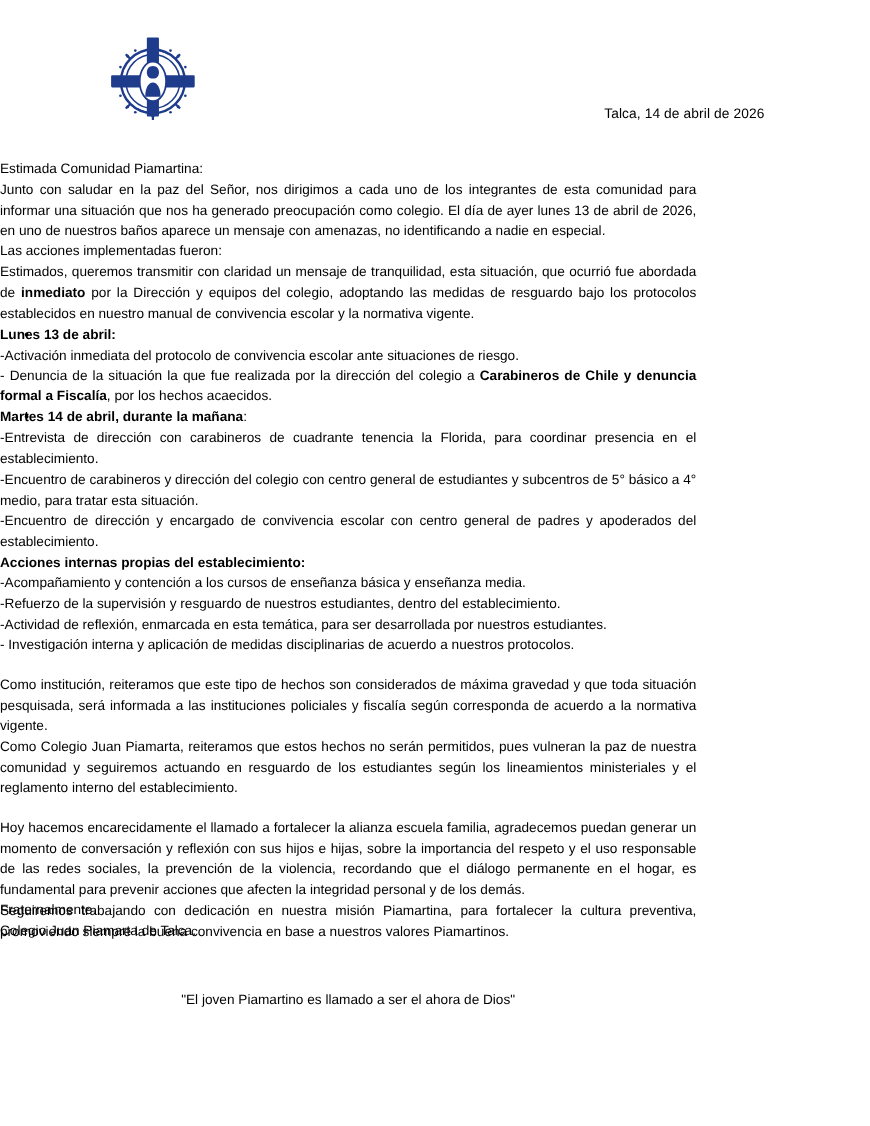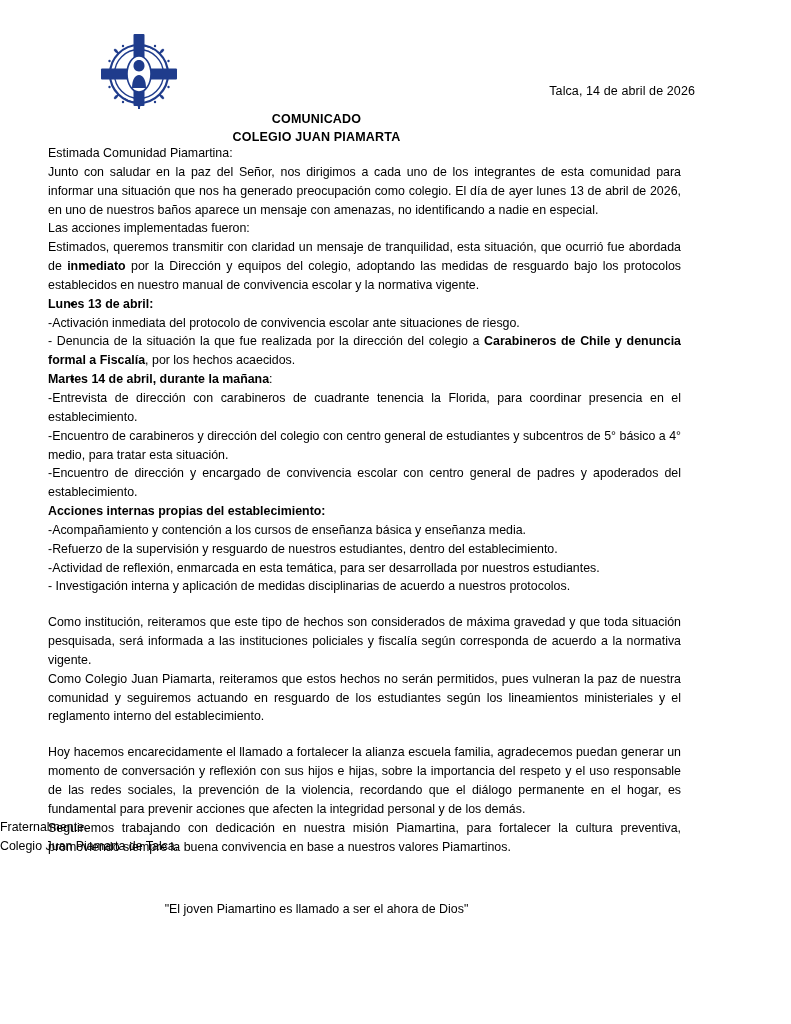--- a/index.html
+++ b/index.html
@@ -25,21 +25,21 @@
     left: 88px;
     top: 26px;
     width: 102px;
     height: 88px;
   }
   .logo-wrap svg { display: block; }
   
   .date-line {
     position: absolute;
     right: 96px;
-    top: 84px;
+    top: 96px;
     font-size: 12.5px;
     letter-spacing: 0.1px;
   }
   
   .title-block {
     position: absolute;
     left: 0;
     top: 110px;
     width: 633px;
     text-align: center;
@@ -50,21 +50,20 @@
   .title-block .l1 { display: block; letter-spacing: 0.2px; }
   .title-block .l2 { display: block; letter-spacing: 0.2px; }
   
   .body-block {
     position: absolute;
     left: 0;
     top: 144px;
     width: 633px;
     font-size: 12.4px;
     line-height: 1.52;
-    margin-left: 48px;
   }
   p.par {
     margin: 0;
     text-align: justify;
     text-justify: inter-word;
   }
   p.par.left { text-align: left; }
   .bullet {
     margin: 0;
     position: relative;
@@ -149,24 +148,20 @@
       <g>
         <ellipse cx="51" cy="48" rx="12" ry="18" fill="#ffffff" stroke="#1F3C8C" stroke-width="1.6"></ellipse>
         <path d="M51 34 c3.5 0 5.5 2.6 5.5 5.8 0 3.2 -2 5.6 -5.5 5.6 -3.5 0 -5.5 -2.4 -5.5 -5.6 0 -3.2 2 -5.8 5.5 -5.8 Z" fill="#1F3C8C"></path>
         <path d="M44 62 c0 -8 3 -13 7 -13 4 0 7 5 7 13 z" fill="#1F3C8C"></path>
       </g>
     </svg>
   </div>
 
   <div class="date-line">Talca, 14 de abril de 2026</div>
 
-  <div class="title-block">
-    <span class="l1">COMUNICADO</span>
-    <span class="l2">COLEGIO JUAN PIAMARTA</span>
-  </div>
 
   <div class="body-block">
 
     <p class="par left">Estimada Comunidad Piamartina:</p>
 
     <p class="par">Junto con saludar en la paz del Señor, nos dirigimos a cada uno de los integrantes de esta comunidad para informar una situación que nos ha generado preocupación como colegio. El día de ayer lunes 13 de abril de 2026, en uno de nuestros baños aparece un mensaje con amenazas, no identificando a nadie en especial.</p>
 
     <p class="par left">Las acciones implementadas fueron:</p>
 
     <p class="par"><span>Estimados, queremos transmitir con claridad un mensaje de tranquilidad, esta situación, que ocurrió fue abordada de </span><b>inmediato</b><span> por la Dirección y equipos del colegio, adoptando las medidas de resguardo bajo los protocolos establecidos en nuestro manual de convivencia escolar y la normativa vigente.</span></p>

